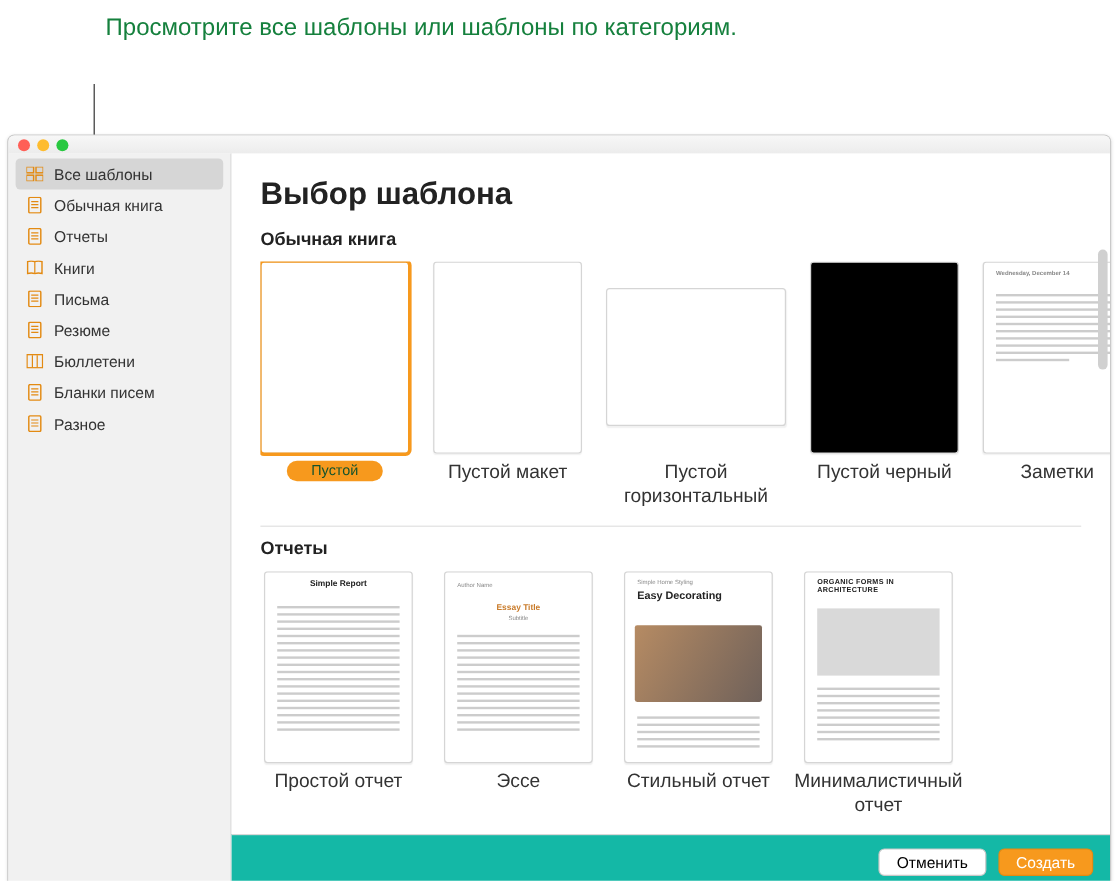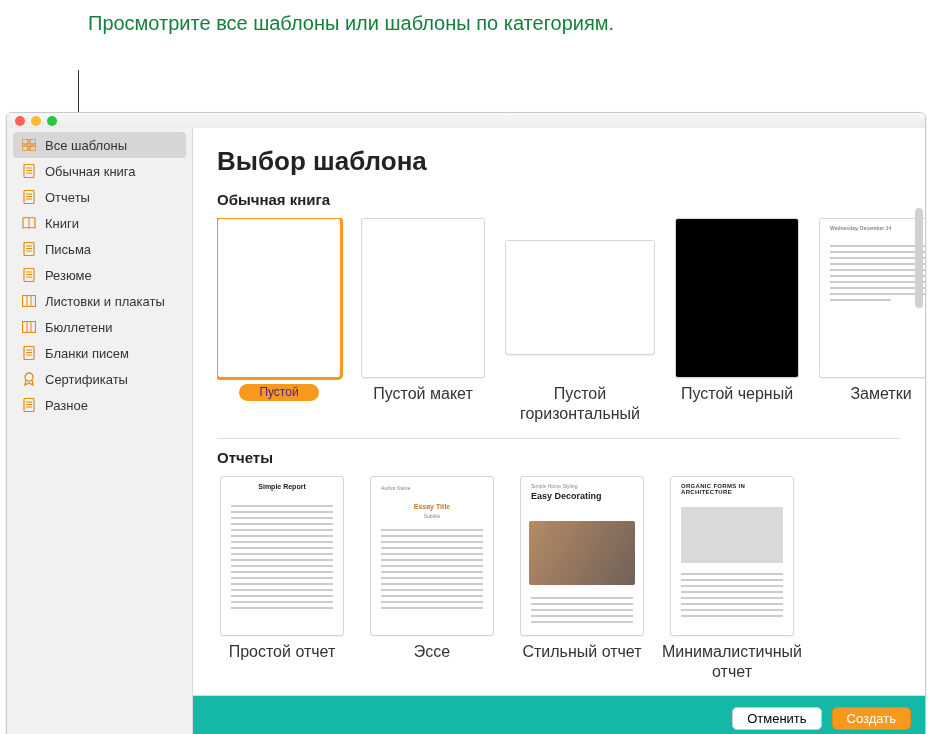--- a/index.html
+++ b/index.html
@@ -145,21 +145,21 @@
   .template-label {
     font-size: 16px;
     color: #333;
     text-align: center;
     margin-top: 6px;
     line-height: 1.25;
     min-height: 30px;
   }
   .template-label.pill {
     background: #f7991d;
-    color: #4c1d95;
+    color: #14532d;
     padding: 1px 20px;
     border-radius: 9px;
     min-height: 0;
     font-size: 12px;
   }
   .thumb.black { background: #000; }
   .footer {
     border-top: 1px solid #d8d8d8;
     background: #14b8a6;
     height: 46px;
@@ -281,51 +281,32 @@
           <span>Резюме</span>
         </div>
         <div class="sidebar-item">
           <span class="sidebar-icon">
             <svg width="14" height="12" viewBox="0 0 14 12">
               <rect x="0.5" y="0.5" width="13" height="11" fill="none" stroke="#e38a12" stroke-width="1.2"></rect>
               <line x1="5" y1="1" x2="5" y2="11" stroke="#e38a12"></line>
               <line x1="9" y1="1" x2="9" y2="11" stroke="#e38a12"></line>
             </svg>
           </span>
-          <span>Листовки и плакаты</span>
-        </div>
-        <div class="sidebar-item">
-          <span class="sidebar-icon">
-            <svg width="14" height="12" viewBox="0 0 14 12">
-              <rect x="0.5" y="0.5" width="13" height="11" fill="none" stroke="#e38a12" stroke-width="1.2"></rect>
-              <line x1="5" y1="1" x2="5" y2="11" stroke="#e38a12"></line>
-              <line x1="9" y1="1" x2="9" y2="11" stroke="#e38a12"></line>
-            </svg>
-          </span>
           <span>Бюллетени</span>
         </div>
         <div class="sidebar-item">
           <span class="sidebar-icon">
             <svg width="12" height="14" viewBox="0 0 12 14">
               <rect x="1" y="0.5" width="10" height="13" rx="1" fill="none" stroke="#e38a12" stroke-width="1.2"></rect>
               <line x1="3" y1="4" x2="9" y2="4" stroke="#e38a12"></line>
               <line x1="3" y1="6.5" x2="9" y2="6.5" stroke="#e38a12"></line>
               <line x1="3" y1="9" x2="9" y2="9" stroke="#e38a12"></line>
             </svg>
           </span>
           <span>Бланки писем</span>
-        </div>
-        <div class="sidebar-item">
-          <span class="sidebar-icon">
-            <svg width="14" height="14" viewBox="0 0 14 14">
-              <circle cx="7" cy="5" r="4" fill="none" stroke="#e38a12" stroke-width="1.3"></circle>
-              <path d="M4 8 L3 13 L7 11 L11 13 L10 8" fill="none" stroke="#e38a12" stroke-width="1.3"></path>
-            </svg>
-          </span>
-          <span>Сертификаты</span>
         </div>
         <div class="sidebar-item">
           <span class="sidebar-icon">
             <svg width="12" height="14" viewBox="0 0 12 14">
               <rect x="1" y="0.5" width="10" height="13" rx="1" fill="none" stroke="#e38a12" stroke-width="1.2"></rect>
               <line x1="3" y1="4" x2="9" y2="4" stroke="#e38a12"></line>
               <line x1="3" y1="6.5" x2="9" y2="6.5" stroke="#e38a12"></line>
               <line x1="3" y1="9" x2="9" y2="9" stroke="#e38a12"></line>
             </svg>
           </span>

